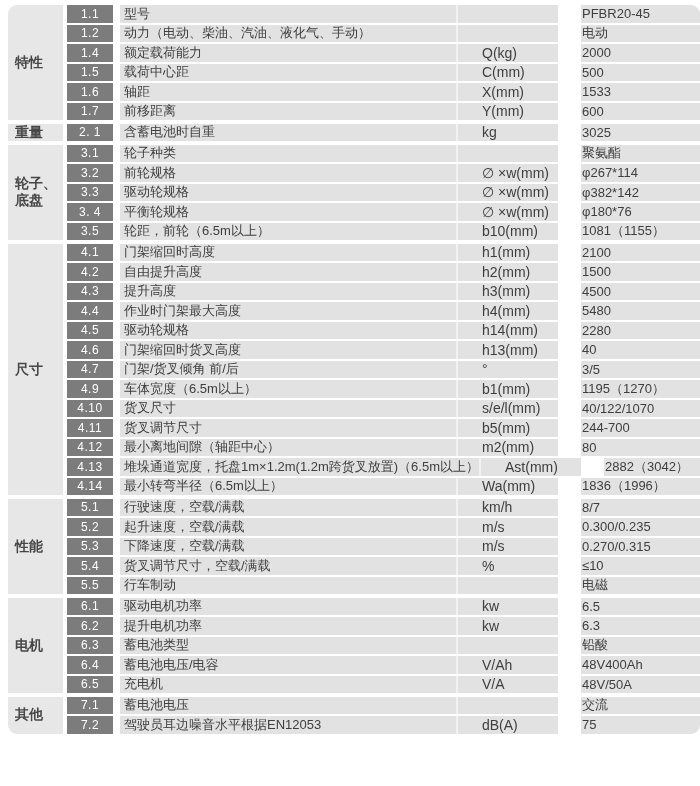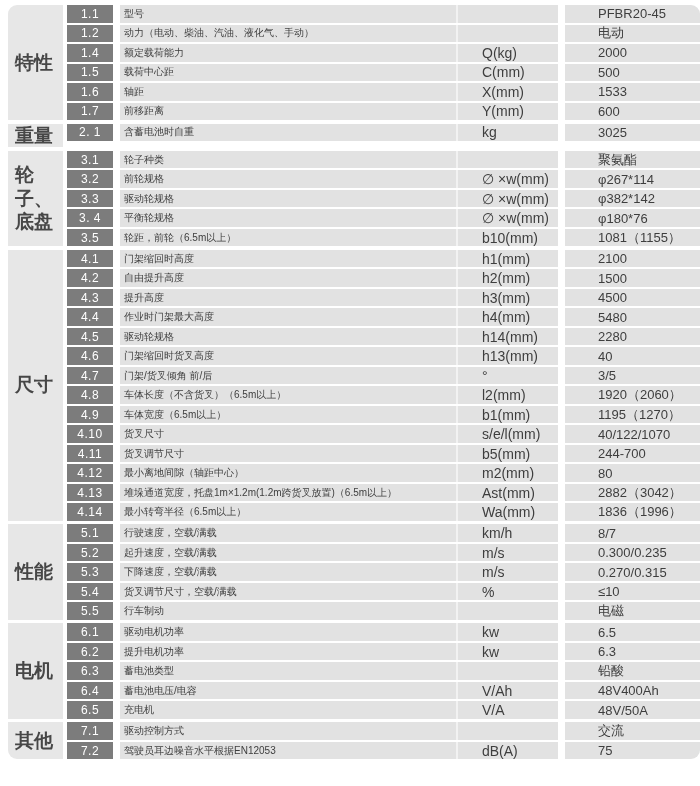--- a/index.html
+++ b/index.html
@@ -37,21 +37,21 @@
   }
   .group:last-child { margin-bottom: 0; }
   .cat-cell {
     flex: 0 0 55px;
     background: var(--cat-bg);
     margin-right: 4px;
     display: flex;
     align-items: center;
     padding-left: 7px;
     box-sizing: border-box;
-    font-size: 19px;
+    font-size: 14px;
     font-weight: 700;
     color: var(--cat-text);
     line-height: 1.25;
   }
   .rows { flex: 1 1 auto; min-width: 0; }
   .row {
     display: flex;
     align-items: stretch;
     height: var(--row-h);
     margin-bottom: var(--row-gap);
@@ -65,21 +65,21 @@
     display: flex;
     align-items: center;
     justify-content: center;
     margin-right: 7px;
     letter-spacing: 0.5px;
   }
   .param-cell {
     flex: 0 0 336px;
     background: var(--row-bg);
     color: var(--text);
-    font-size: 10px;
+    font-size: 13px;
     display: flex;
     align-items: center;
     padding-left: 4px;
     box-sizing: border-box;
     white-space: nowrap;
     overflow: visible;
   }
   .unit-cell {
     flex: 0 0 102px;
     background: var(--row-bg);
@@ -88,26 +88,26 @@
     font-size: 14px;
     display: flex;
     align-items: center;
     padding-left: 24px;
     box-sizing: border-box;
     white-space: nowrap;
   }
   .value-cell {
     flex: 1 1 auto;
     background: var(--row-bg);
-    margin-left: 7px;
+    margin-left: 23px;
     color: var(--text);
     font-size: 13px;
     display: flex;
     align-items: center;
-    padding-left: 33px;
+    padding-left: 1px;
     box-sizing: border-box;
     white-space: nowrap;
     text-align: right;
   }
 </style>
 </head>
 <body>
 
 <div class="spec-table">
     <div class="group">
@@ -236,26 +236,20 @@
           <div class="unit-cell">h13(mm)</div>
           <div class="value-cell">40</div>
         </div>
         <div class="row">
           <div class="badge-cell">4.7</div>
           <div class="param-cell">门架/货叉倾角 前/后</div>
           <div class="unit-cell">°</div>
           <div class="value-cell">3/5</div>
         </div>
         <div class="row">
-          <div class="badge-cell">4.8</div>
-          <div class="param-cell">车体长度（不含货叉）（6.5m以上）</div>
-          <div class="unit-cell">l2(mm)</div>
-          <div class="value-cell">1920（2060）</div>
-        </div>
-        <div class="row">
           <div class="badge-cell">4.9</div>
           <div class="param-cell">车体宽度（6.5m以上）</div>
           <div class="unit-cell">b1(mm)</div>
           <div class="value-cell">1195（1270）</div>
         </div>
         <div class="row">
           <div class="badge-cell">4.10</div>
           <div class="param-cell">货叉尺寸</div>
           <div class="unit-cell">s/e/l(mm)</div>
           <div class="value-cell">40/122/1070</div>
@@ -354,21 +348,21 @@
           <div class="unit-cell">V/A</div>
           <div class="value-cell">48V/50A</div>
         </div>
       </div>
     </div>
     <div class="group">
       <div class="cat-cell">其他</div>
       <div class="rows">
         <div class="row">
           <div class="badge-cell">7.1</div>
-          <div class="param-cell">驱动控制方式</div>
+          <div class="param-cell">蓄电池电压</div>
           <div class="unit-cell"></div>
           <div class="value-cell">交流</div>
         </div>
         <div class="row">
           <div class="badge-cell">7.2</div>
           <div class="param-cell">驾驶员耳边噪音水平根据EN12053</div>
           <div class="unit-cell">dB(A)</div>
           <div class="value-cell">75</div>
         </div>
       </div>

